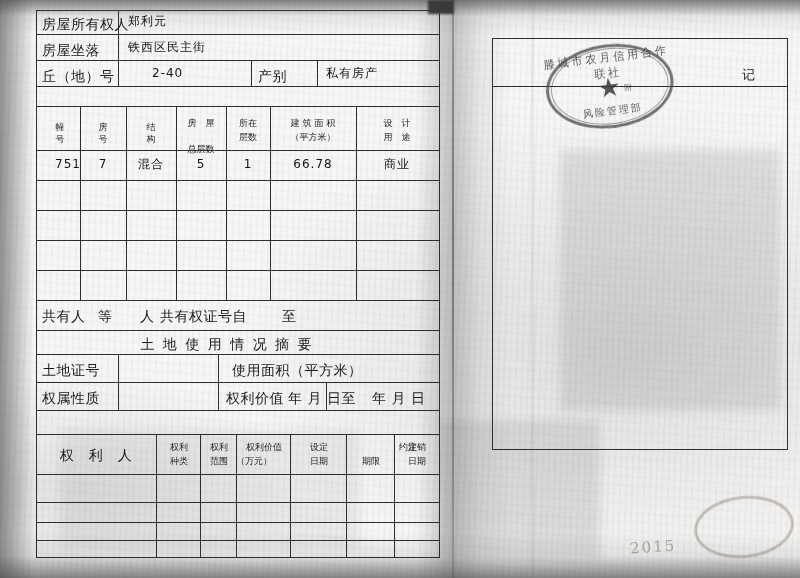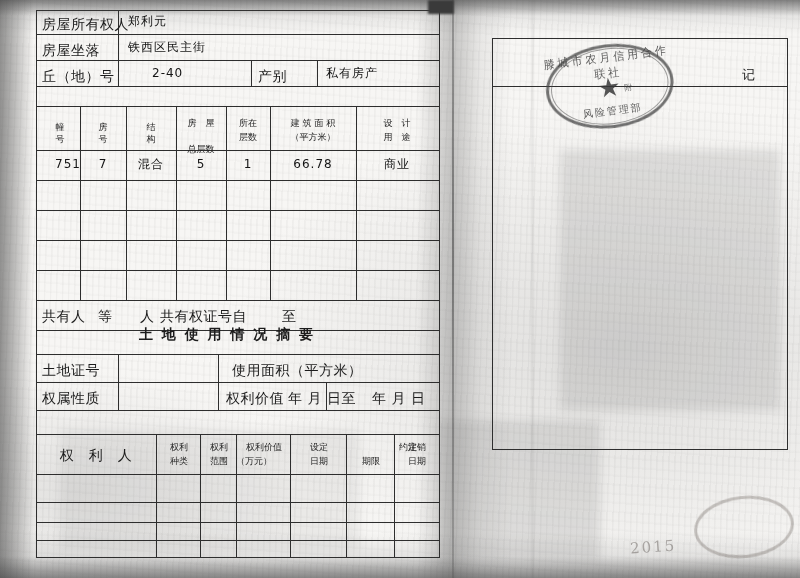--- a/index.html
+++ b/index.html
@@ -257,21 +257,21 @@
     <div class="cell hand ctr" style="left:322px;top:148px;width:78px;">商业</div>
 
     <div class="ln h" style="left:0px;top:320px;width:404px;"></div>
     <div class="cell" style="left:6px;top:298px;">共有人</div>
     <div class="cell" style="left:62px;top:298px;">等</div>
     <div class="cell" style="left:104px;top:298px;">人</div>
     <div class="cell" style="left:124px;top:298px;">共有权证号自</div>
     <div class="cell" style="left:246px;top:298px;">至</div>
 
     <div class="ln h" style="left:0px;top:344px;width:404px;"></div>
-    <div class="cell ctr" style="left:0px;top:316px;width:382px;letter-spacing:2px;font-weight:bold;">土 地 使 用 情 况 摘 要</div>
+    <div class="cell ctr" style="left:0px;top:326px;width:382px;letter-spacing:2px;">土 地 使 用 情 况 摘 要</div>
 
     <div class="ln h" style="left:0px;top:372px;width:404px;"></div>
     <div class="ln h" style="left:0px;top:400px;width:404px;"></div>
     <div class="ln v" style="left:82px;top:344px;height:56px;"></div>
     <div class="ln v" style="left:182px;top:344px;height:56px;"></div>
     <div class="ln v" style="left:290px;top:372px;height:28px;"></div>
 
     <div class="cell" style="left:6px;top:352px;">土地证号</div>
     <div class="cell" style="left:196px;top:352px;">使用面积（平方米）</div>
 

